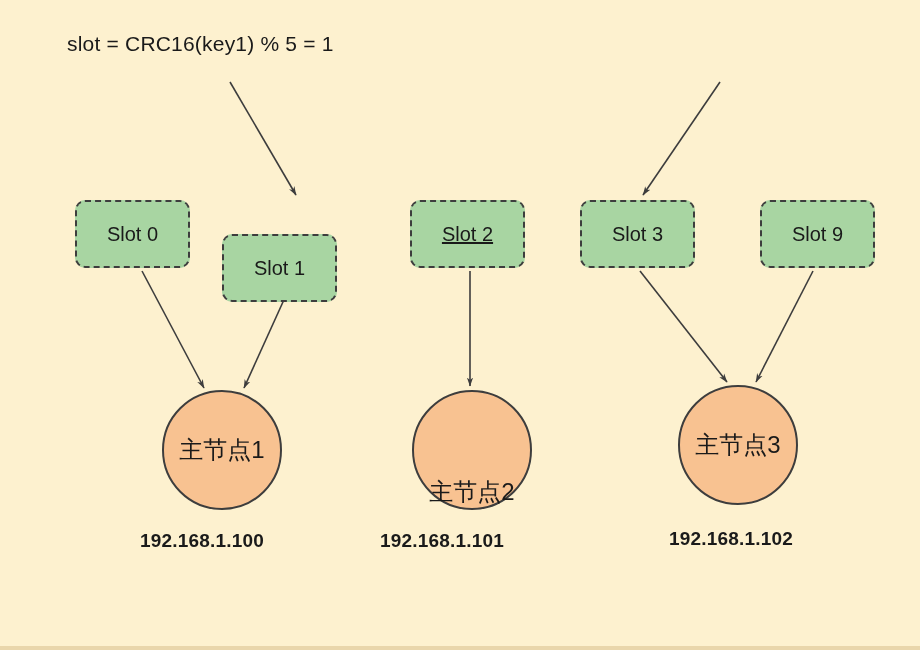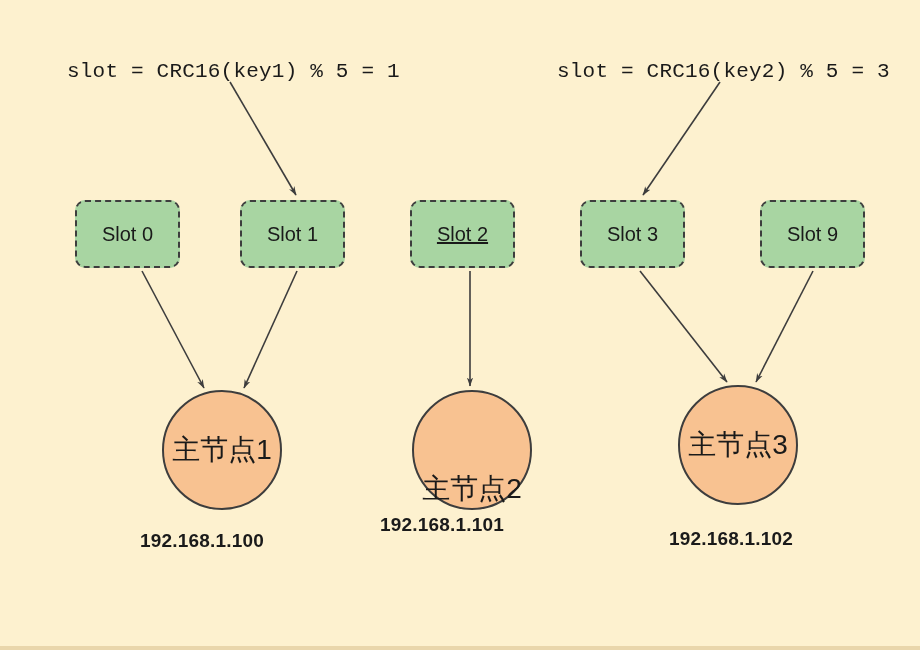--- a/index.html
+++ b/index.html
@@ -24,75 +24,74 @@
     left: 0; top: 0;
     width: 920px; height: 650px;
     pointer-events: none;
   }
   .arrow-layer line {
     stroke: var(--stroke, #3d3d3d);
     stroke-width: 1.6;
   }
   .formula {
     position: absolute;
-    top: 60px;
+    top: 32px;
     font-size: 21px;
     color: var(--text, #1a1a1a);
     white-space: nowrap;
     letter-spacing: 0.2px;
-    font-family: Liberation Mono, monospace;
   }
   .formula.f1 { left: 67px; }
   .formula.f2 { left: 557px; }
   .slot-box {
     position: absolute;
     top: 200px;
-    width: 105px;
+    width: 115px;
     height: 68px;
     background: var(--slot-fill, #a8d5a2);
     border: 2px dashed var(--stroke, #3d3d3d);
     border-radius: 10px;
     display: flex;
     align-items: center;
     justify-content: center;
     font-size: 20px;
     color: var(--text, #1a1a1a);
   }
   .slot-0 { left: 75px; }
-  .slot-1 { left: 240px; }
+  .slot-1 { left: 222px; margin-top: 34px; }
   .slot-2 { left: 410px; text-decoration: underline; }
   .slot-3 { left: 580px; }
   .slot-4 { left: 760px; }
   .node-circle {
     position: absolute;
     width: 120px;
     height: 120px;
     background: var(--node-fill, #f8c291);
     border: 2px solid var(--stroke, #3d3d3d);
     border-radius: 50%;
     display: flex;
     align-items: center;
     justify-content: center;
-    font-size: 28px;
+    font-size: 24px;
     color: var(--text, #1a1a1a);
   }
   .node-1 { left: 162px; top: 390px; }
   .node-2 { left: 412px; top: 390px; align-items: flex-end; }
   .node-3 { left: 678px; top: 385px; justify-content: center; }
   .ip-label {
     position: absolute;
     width: 180px;
     text-align: left;
     font-size: 19px;
     font-weight: bold;
     color: var(--text, #1a1a1a);
     letter-spacing: 0.2px;
   }
   .ip-1 { left: 140px; top: 530px; }
-  .ip-2 { left: 380px; top: 514px; }
+  .ip-2 { left: 380px; top: 530px; }
   .ip-3 { left: 669px; top: 528px; }
   .bottom-edge {
     position: absolute;
     left: 0; bottom: 0;
     width: 920px; height: 4px;
     background: var(--edge-strip, #e9d6ab);
   }
 </style>
 </head>
 <body>
@@ -108,21 +107,20 @@
     <line x1="230" y1="82" x2="296" y2="195" marker-end="url(#arrowhead)"></line>
     <line x1="720" y1="82" x2="643" y2="195" marker-end="url(#arrowhead)"></line>
     <line x1="142" y1="271" x2="204" y2="388" marker-end="url(#arrowhead)"></line>
     <line x1="297" y1="271" x2="244" y2="388" marker-end="url(#arrowhead)"></line>
     <line x1="470" y1="271" x2="470" y2="386" marker-end="url(#arrowhead)"></line>
     <line x1="640" y1="271" x2="727" y2="382" marker-end="url(#arrowhead)"></line>
     <line x1="813" y1="271" x2="756" y2="382" marker-end="url(#arrowhead)"></line>
   </svg>
 
   <div class="formula f1">slot = CRC16(key1) % 5 = 1</div>
-  <div class="formula f2">slot = CRC16(key2) % 5 = 3</div>
 
   <div class="slot-box slot-0">
     <span>Slot 0</span>
   </div>
   <div class="slot-box slot-1">
     <span>Slot 1</span>
   </div>
   <div class="slot-box slot-2">
     <span>Slot 2</span>
   </div>

